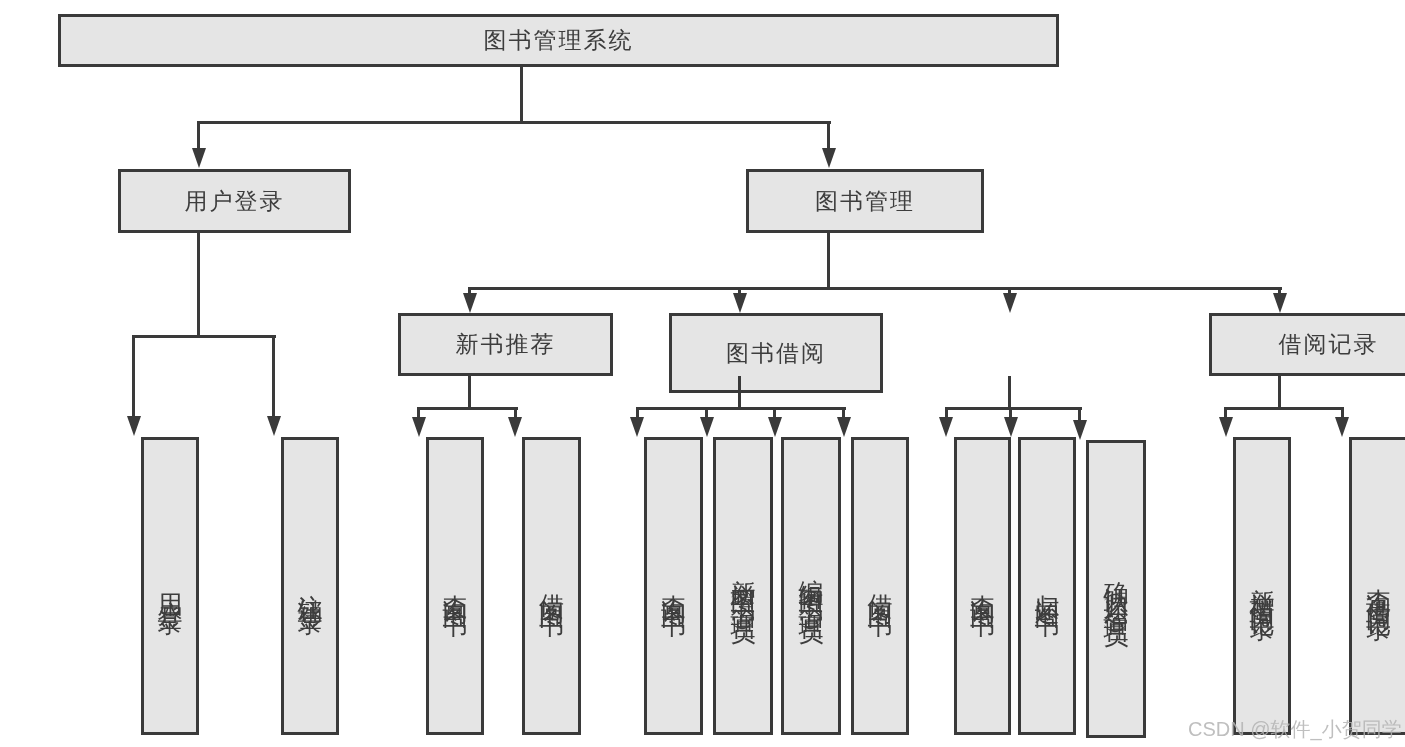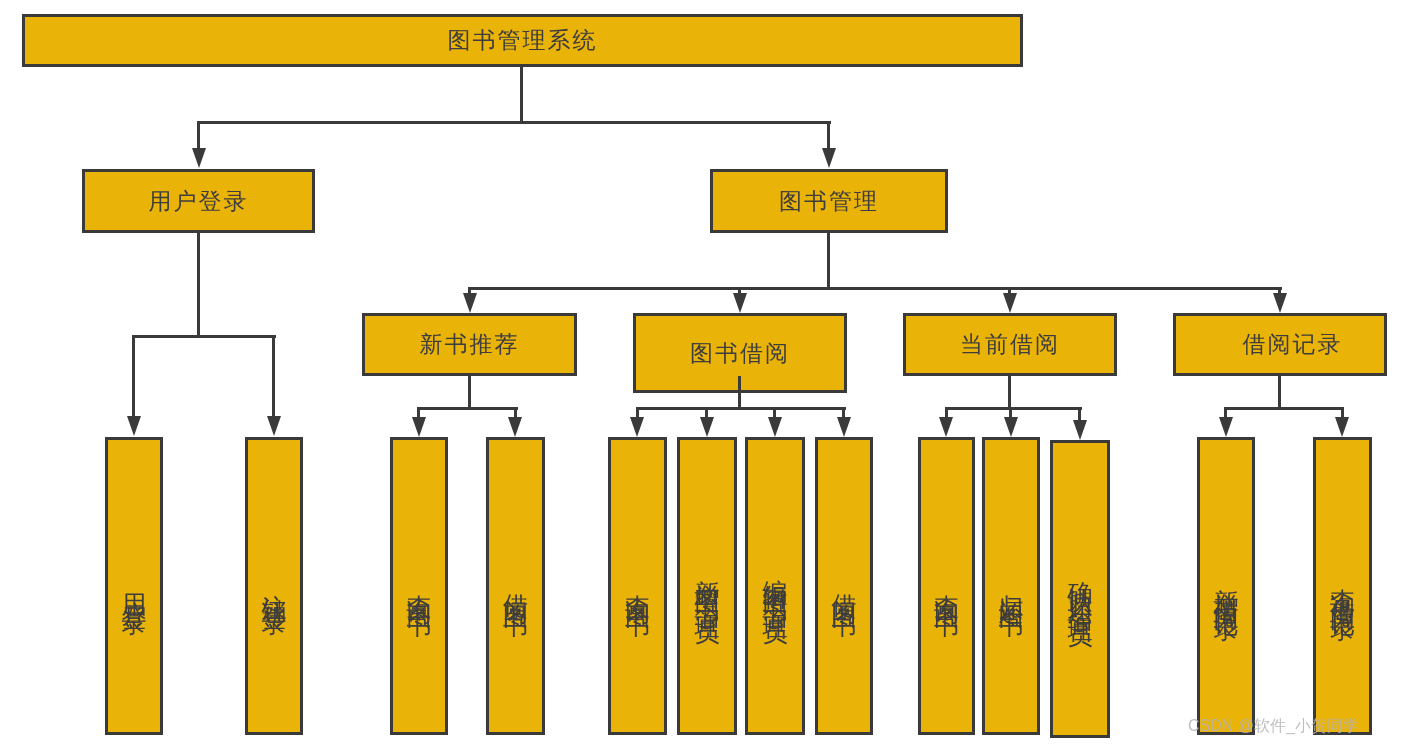--- a/index.html
+++ b/index.html
@@ -13,26 +13,27 @@
   body { font-family: "Liberation Sans", "DejaVu Sans", sans-serif; }
   .canvas {
     position: relative;
     width: 1405px;
     height: 747px;
     background: var(--bg);
     overflow: hidden;
   }
   .box {
     position: absolute;
-    background: #eab308;
+    background: #e5e5e5;
     border: 3px solid var(--line);
     color: var(--text);
     display: flex;
     align-items: center;
     justify-content: center;
+    margin-left: 36px;
   }
   .hbox { font-size: 23px; letter-spacing: 2px; }
   .vbox span {
     writing-mode: vertical-rl;
     text-orientation: mixed;
     font-size: 25px;
     letter-spacing: 6px;
     line-height: 1;
   }
   .line { position: absolute; background: var(--line); }
@@ -40,21 +41,21 @@
     position: absolute;
     width: 0; height: 0;
     border-left: 7px solid transparent;
     border-right: 7px solid transparent;
     border-top: 20px solid var(--line);
   }
   .watermark {
     position: absolute;
     left: 1188px;
     top: 716px;
-    font-size: 16px;
+    font-size: 20px;
     color: var(--watermark);
     white-space: nowrap;
     z-index: 5;
     opacity: 0.85;
   }
 </style>
 </head>
 <body>
 
 <div class="canvas">
@@ -68,23 +69,20 @@
   </div>
   <div class="box hbox" style="left:362px; top:313px; width:215px; height:63px;">
     <span>新书推荐</span>
   </div>
 
   <div class="box hbox" style="left:710px; top:169px; width:238px; height:64px;">
     <span>图书管理</span>
   </div>
   <div class="box hbox" style="left:633px; top:313px; width:214px; height:80px;">
     <span>图书借阅</span>
-  </div>
-  <div class="box hbox" style="left:903px; top:313px; width:214px; height:63px;">
-    <span>当前借阅</span>
   </div>
   <div class="box hbox" style="left:1173px; top:313px; width:214px; height:63px;padding-left:25px;">
     <span>借阅记录</span>
   </div>
 
   <div class="box vbox" style="left:105px; top:437px; width:58px; height:298px;">
     <span>用户登录</span>
   </div>
   <div class="box vbox" style="left:245px; top:437px; width:58px; height:298px;">
     <span>注销登录</span>

